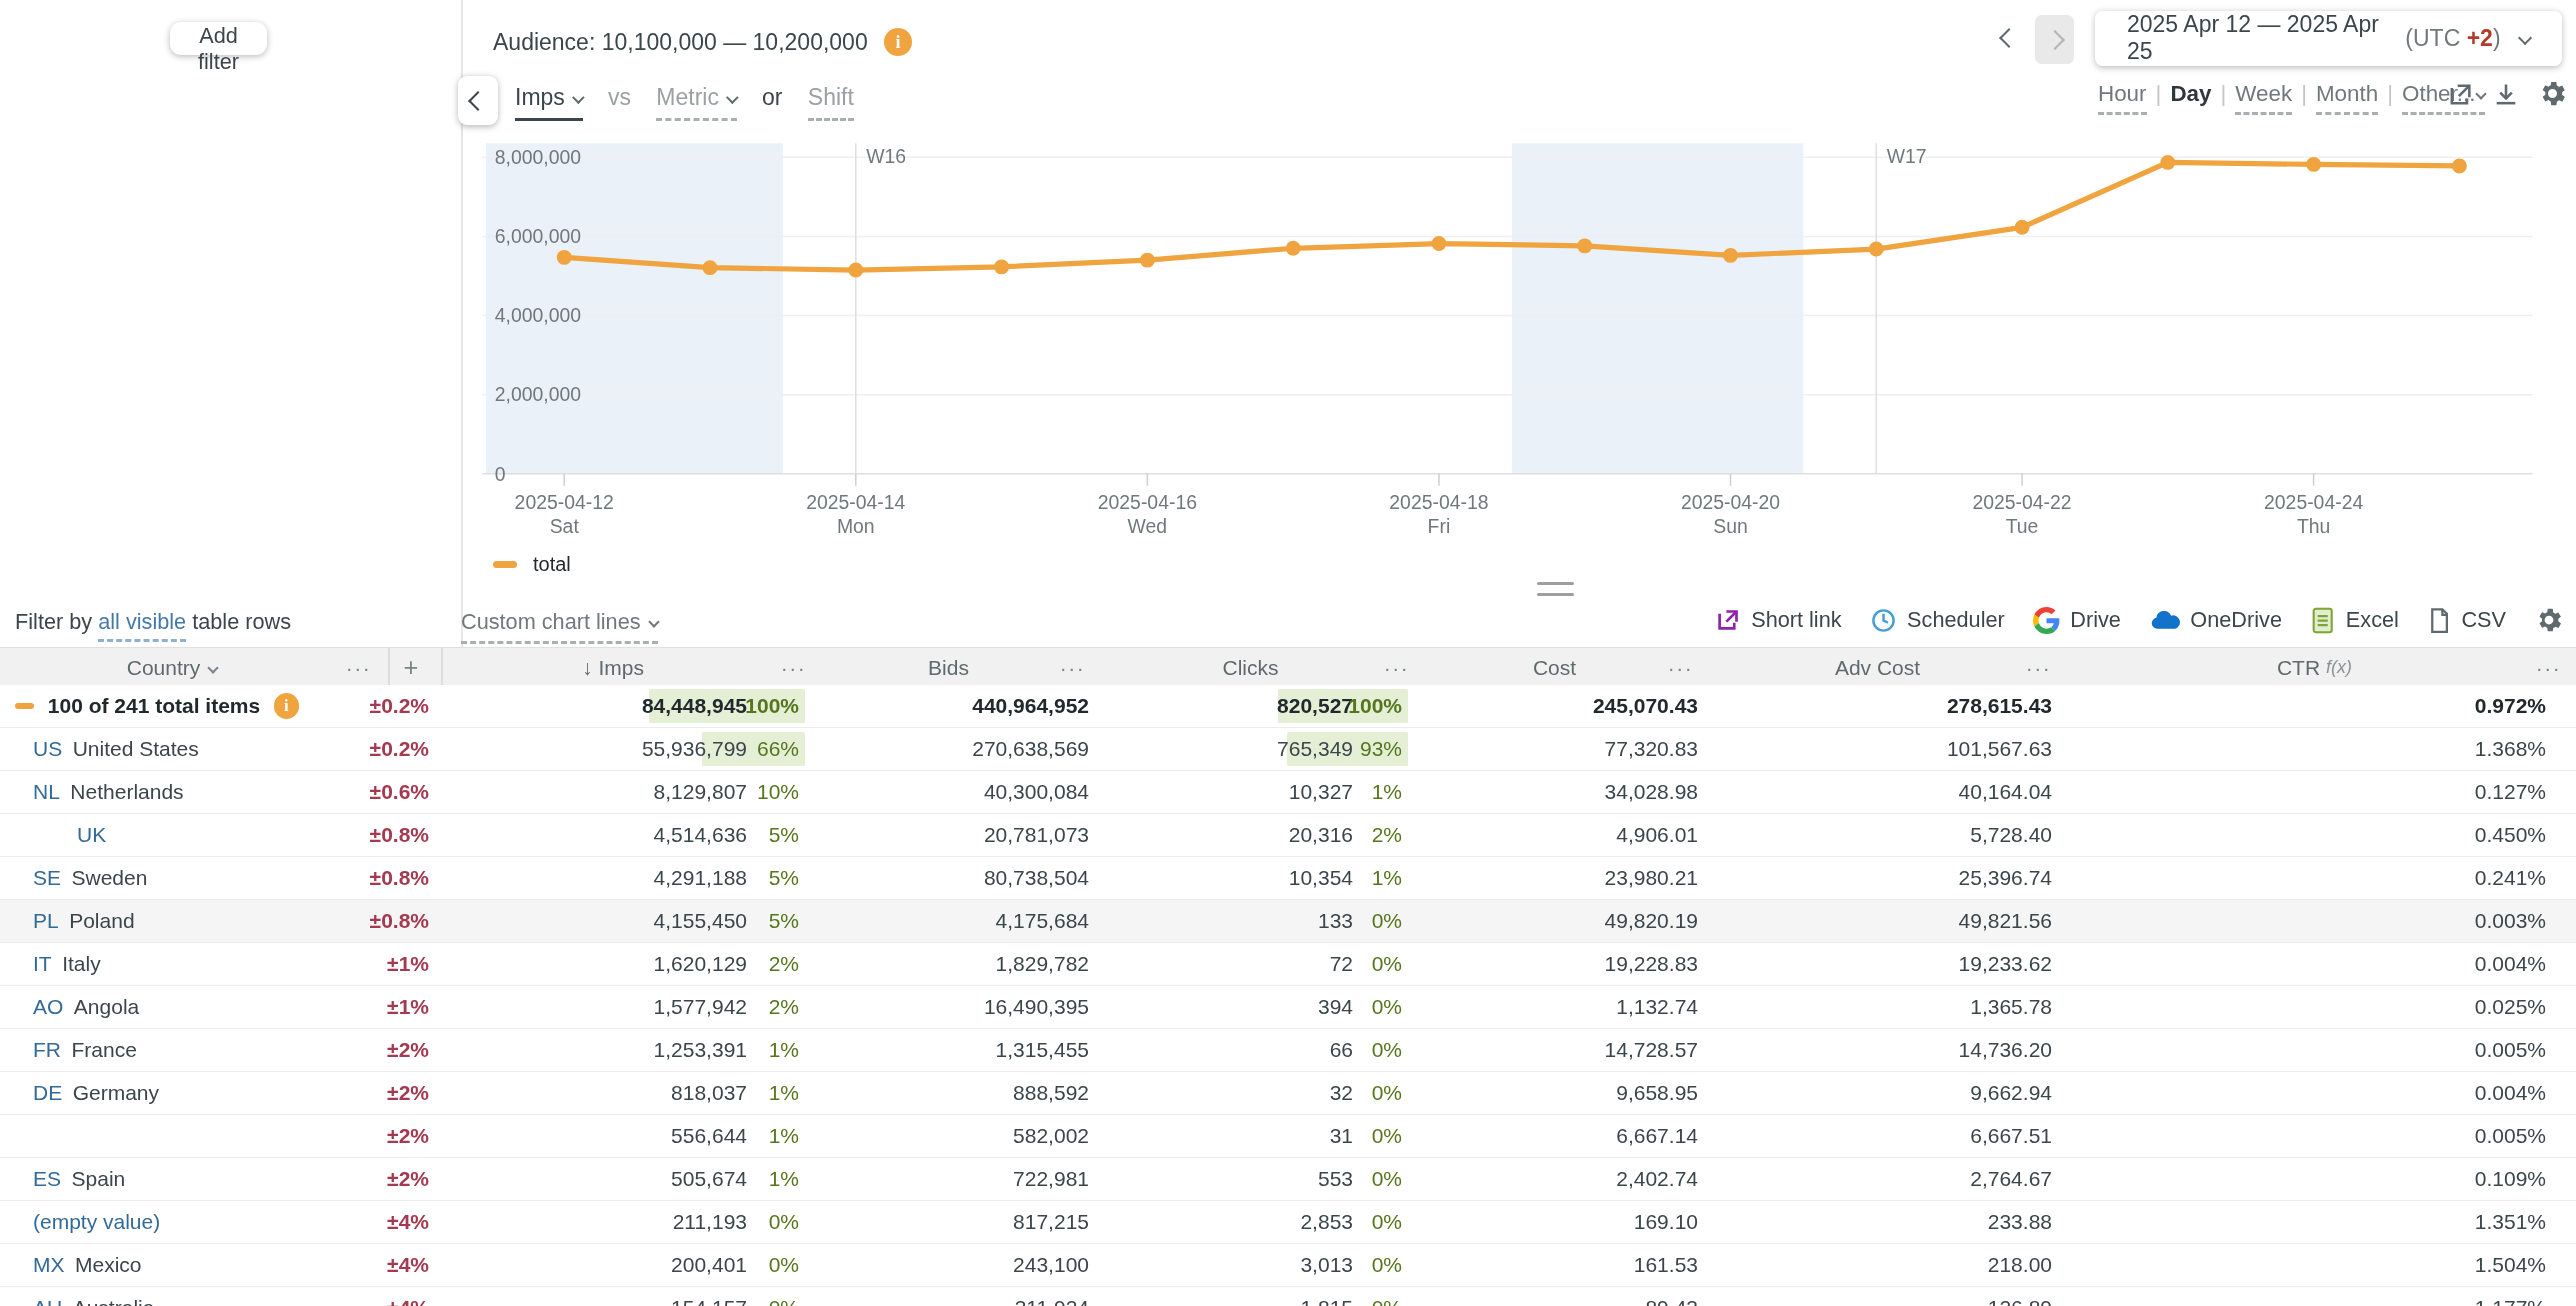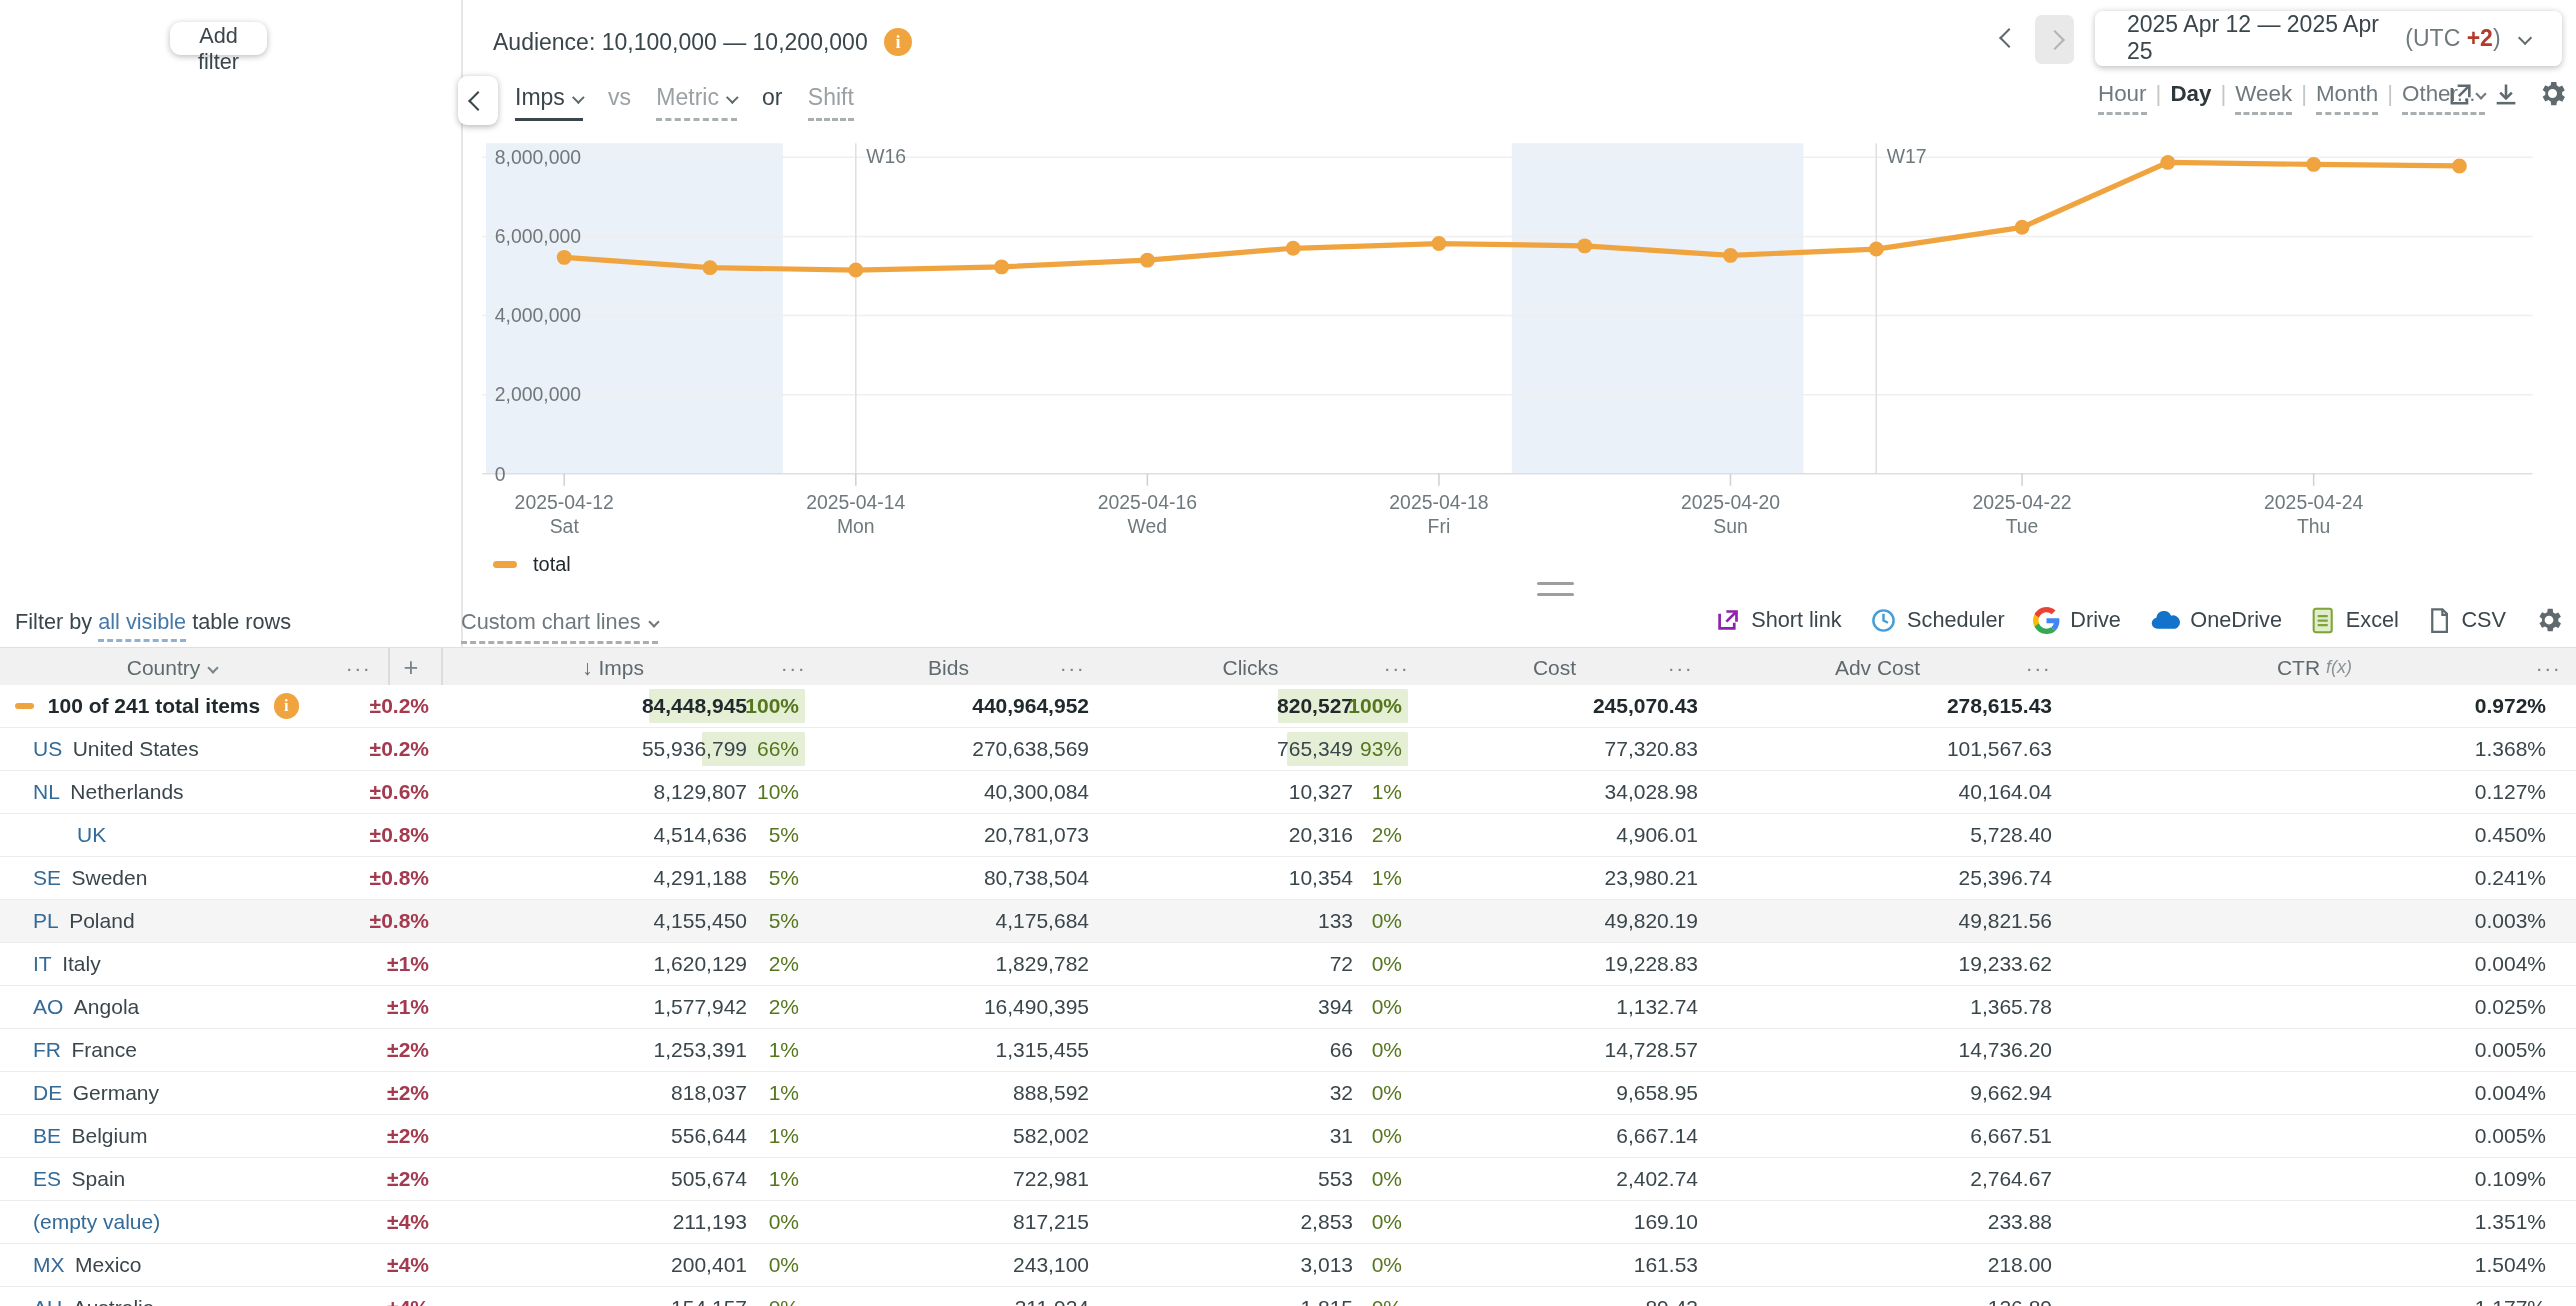--- a/index.html
+++ b/index.html
@@ -463,24 +463,20 @@
         <div class="c num" style="left: 523px; width: 224px;">818,037</div>
         <div class="c num pct" style="left: 747px; width: 52px;">1%</div>
         <div class="c num" style="left: 866px; width: 223px;">888,592</div>
         <div class="c num" style="left: 1120px; width: 233px;">32</div>
         <div class="c num pct" style="left: 1353px; width: 49px;">0%</div>
         <div class="c num" style="left: 1475px; width: 223px;">9,658.95</div>
         <div class="c num" style="left: 1829px; width: 223px;">9,662.94</div>
         <div class="c num" style="left: 2322px; width: 224px;">0.004%</div>
       </div>
       <div class="trow">
-        <div class="c" style="left: 33px; width: 329px;">
-          <span class="code">BE</span>
-          <span class="cname">Belgium</span>
-        </div>
         <div class="c num pm" style="left: 314px; width: 115px;">±2%</div>
         <div class="c num" style="left: 523px; width: 224px;">556,644</div>
         <div class="c num pct" style="left: 747px; width: 52px;">1%</div>
         <div class="c num" style="left: 866px; width: 223px;">582,002</div>
         <div class="c num" style="left: 1120px; width: 233px;">31</div>
         <div class="c num pct" style="left: 1353px; width: 49px;">0%</div>
         <div class="c num" style="left: 1475px; width: 223px;">6,667.14</div>
         <div class="c num" style="left: 1829px; width: 223px;">6,667.51</div>
         <div class="c num" style="left: 2322px; width: 224px;">0.005%</div>
       </div>

